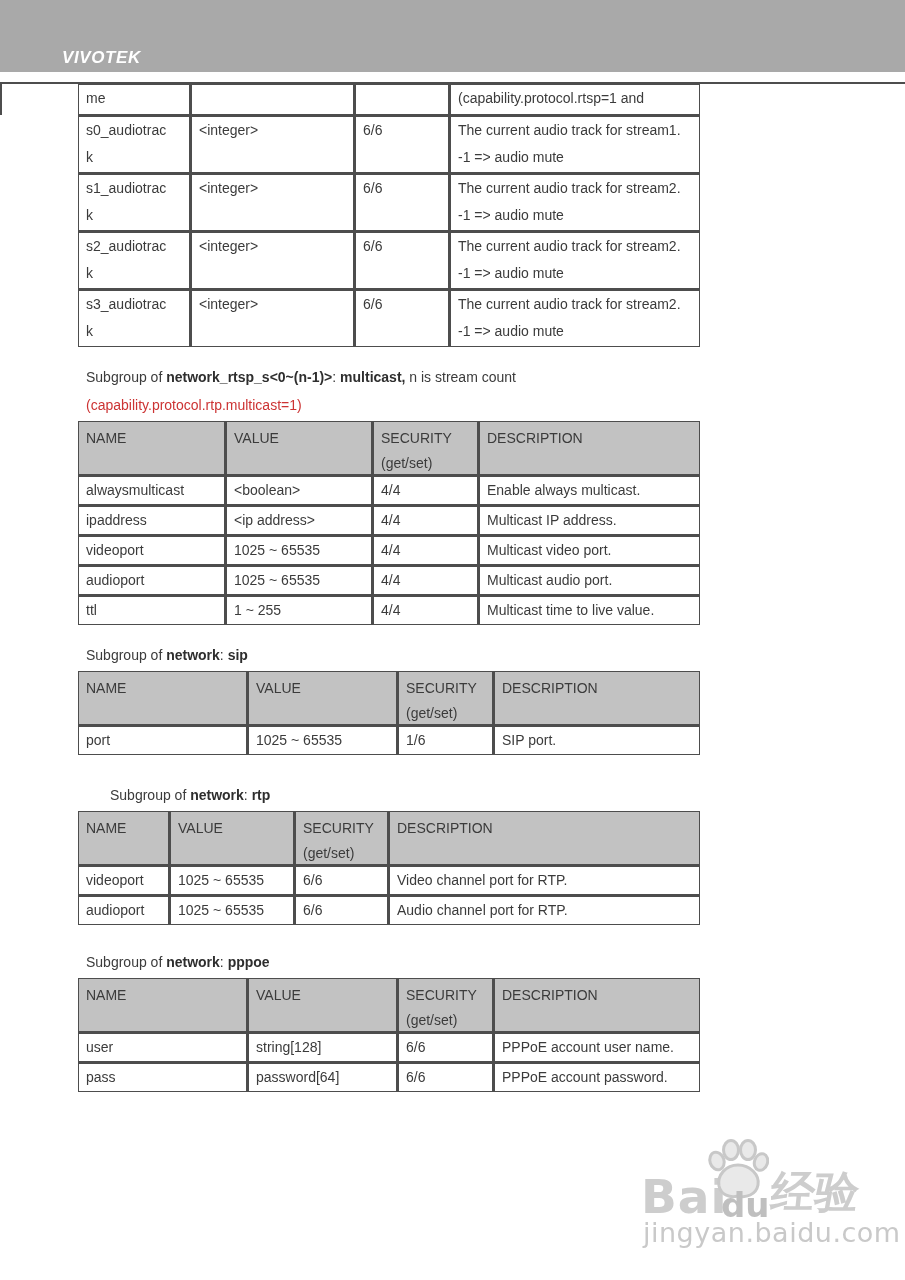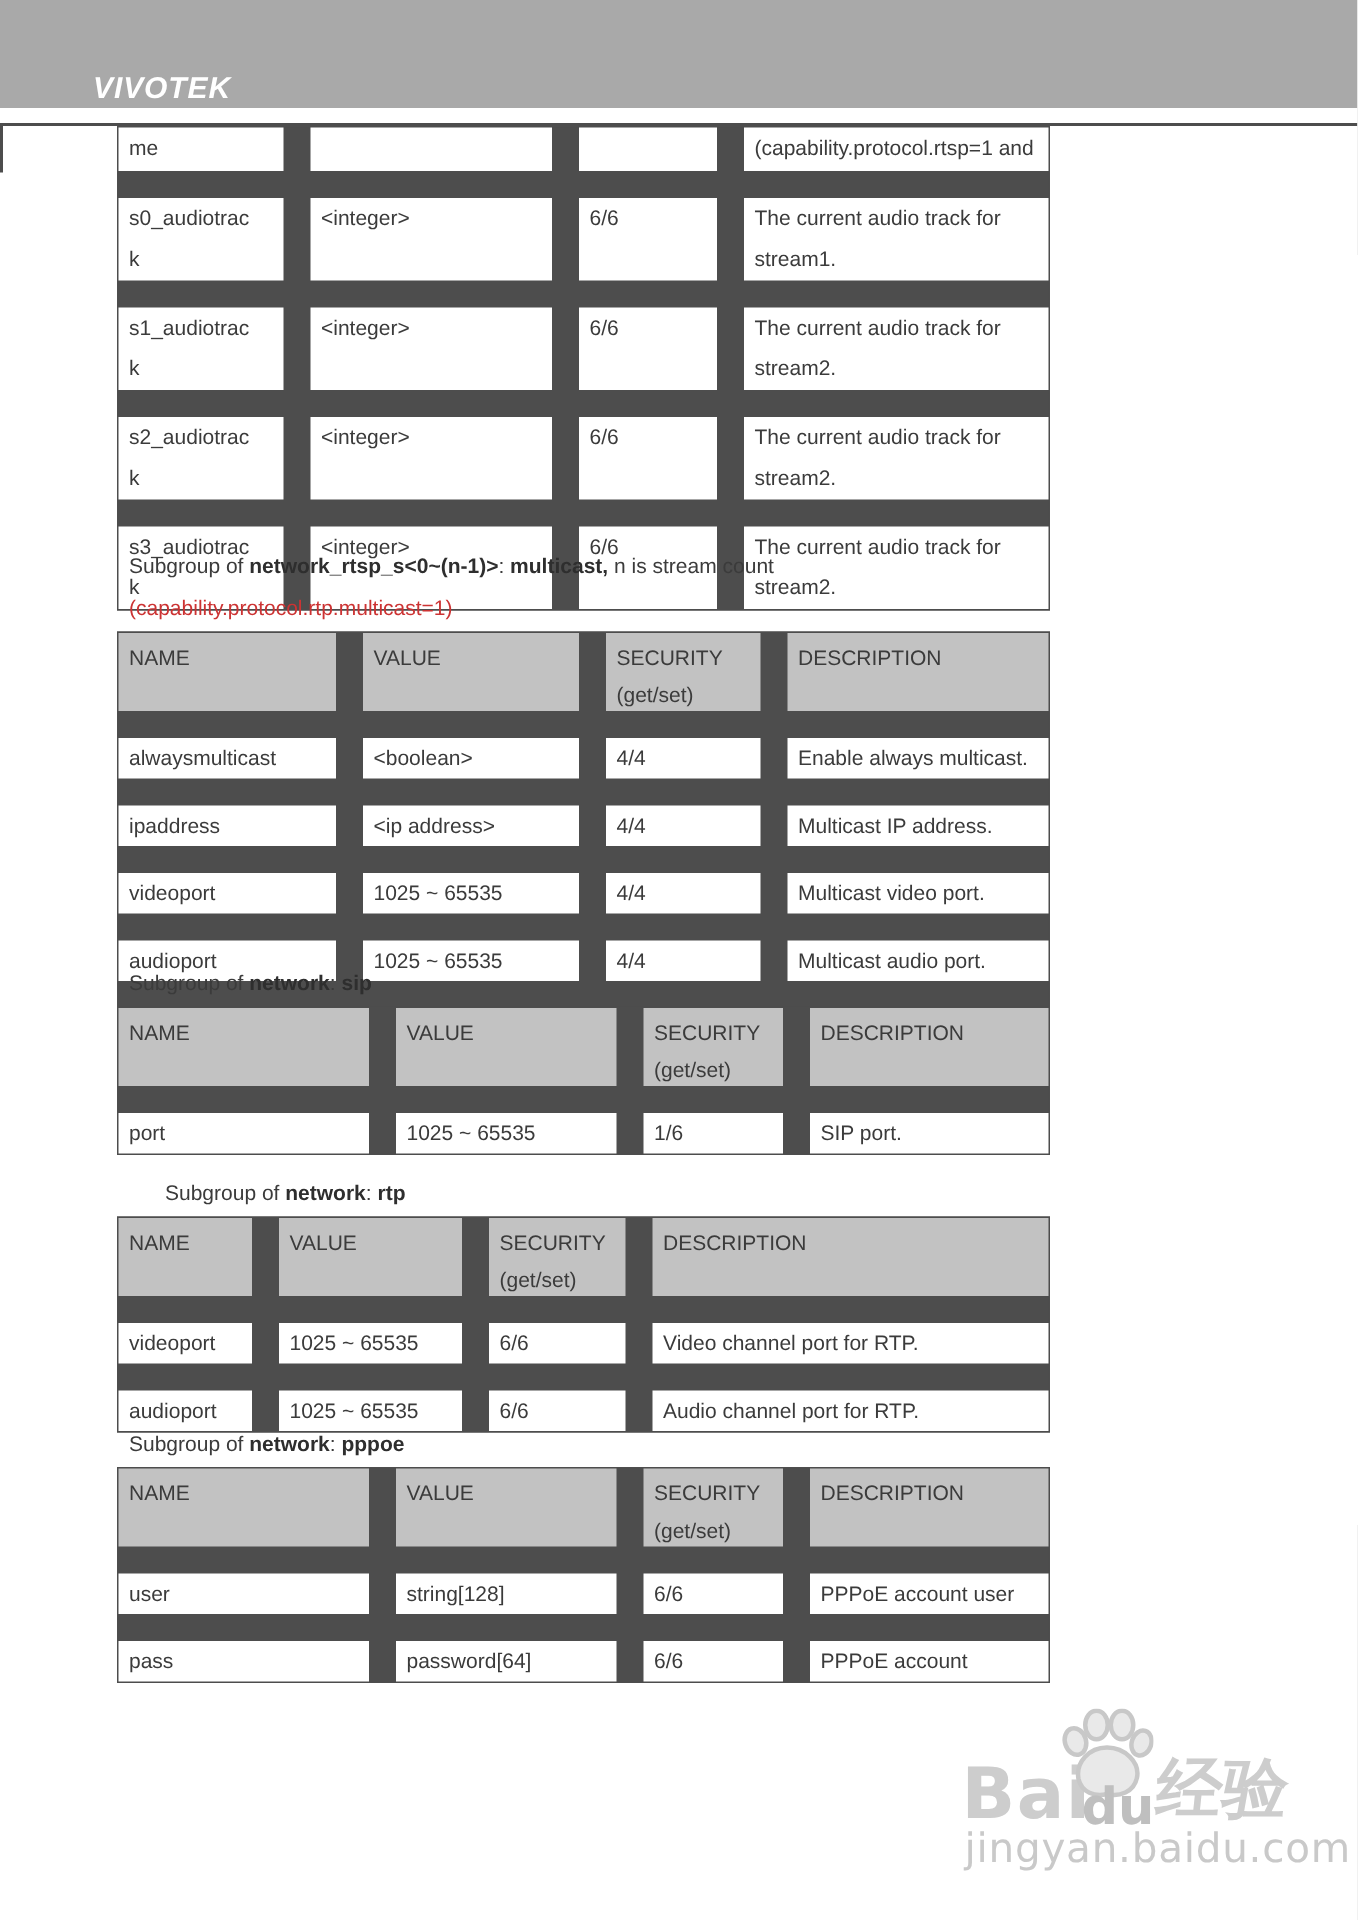--- a/index.html
+++ b/index.html
@@ -14,32 +14,32 @@
   *{margin:0;padding:0;box-sizing:border-box;}
   html,body{background:#e8e8e8;}
   .page{
     position:relative;width:905px;height:1280px;background:#ffffff;
     font-family:"Liberation Sans",sans-serif;color:var(--body-text);
     overflow:hidden;margin:0 auto;
   }
   
   .topbar{position:absolute;left:0;top:0;width:905px;height:72px;background:var(--chrome-gray);}
   .logo{
-    position:absolute;left:62px;top:48px;font-size:20px;font-weight:bold;font-style:italic;
+    position:absolute;left:62px;top:48px;font-size:17px;font-weight:bold;font-style:italic;
     color:var(--logo-white);letter-spacing:0.6px;
   }
   .page-rule{position:absolute;left:0;top:82px;width:905px;height:2px;background:var(--grid-border);}
   .left-stub{position:absolute;left:0;top:82px;width:2px;height:33px;background:var(--grid-border);}
   .footerbar{position:absolute;left:0;top:1194px;width:905px;height:86px;background:var(--chrome-gray);z-index:1;}
   .pageno{
     position:absolute;left:62px;top:12px;font-size:14px;font-style:italic;color:var(--logo-white);
   }
   
   .tbl{
-    position:absolute;left:78px;width:622px;display:grid;gap:18px;
+    position:absolute;left:78px;width:622px;display:grid;gap:3px;
     background:var(--grid-border);border:1px solid var(--grid-border);
   }
   .cell{
     background:#ffffff;font-size:14px;line-height:27px;padding:0 7px;
     white-space:pre-line;overflow:hidden;color:var(--body-text);
   }
   .cell.hdr{background:var(--table-header-bg);line-height:25px;padding-top:4px;}
   .t1{top:84px;}
   .t2{top:421px;}
   .t3{top:671px;}

